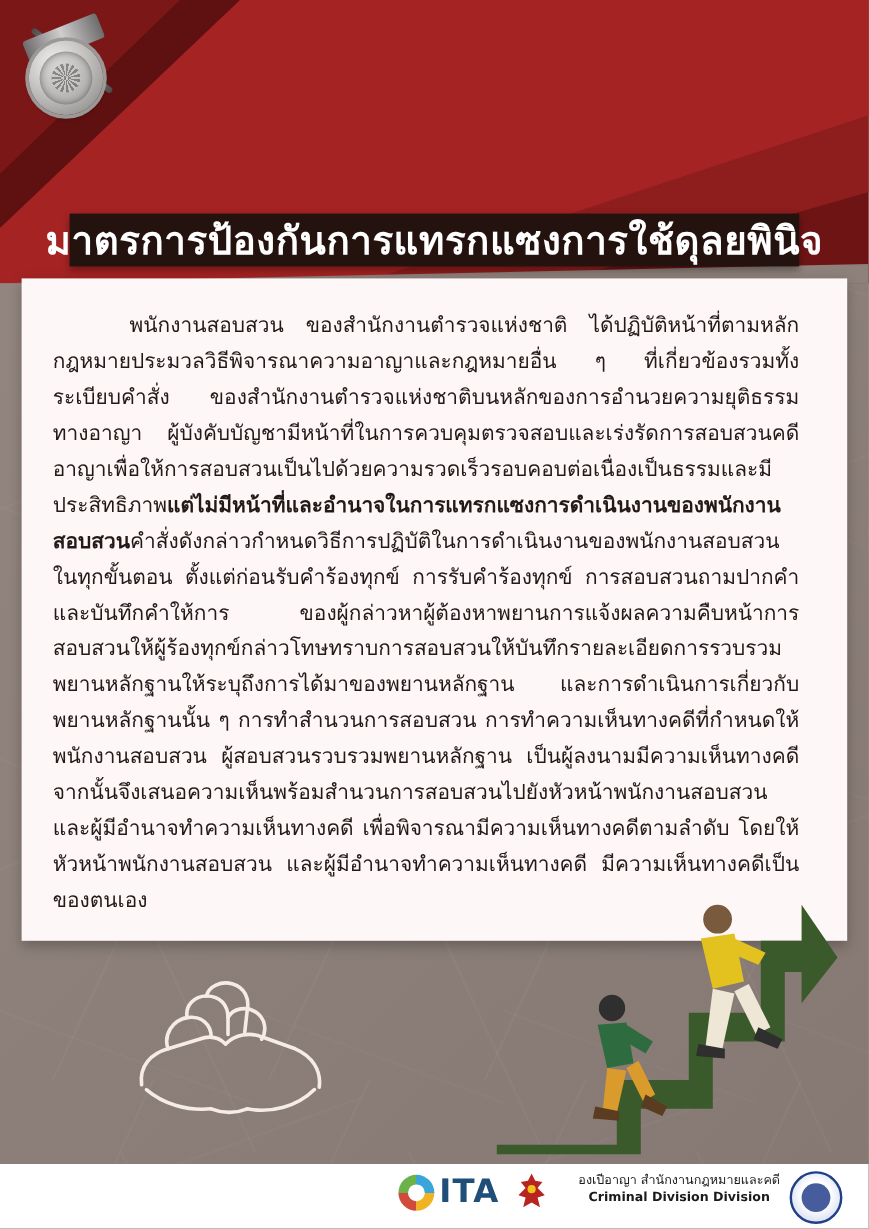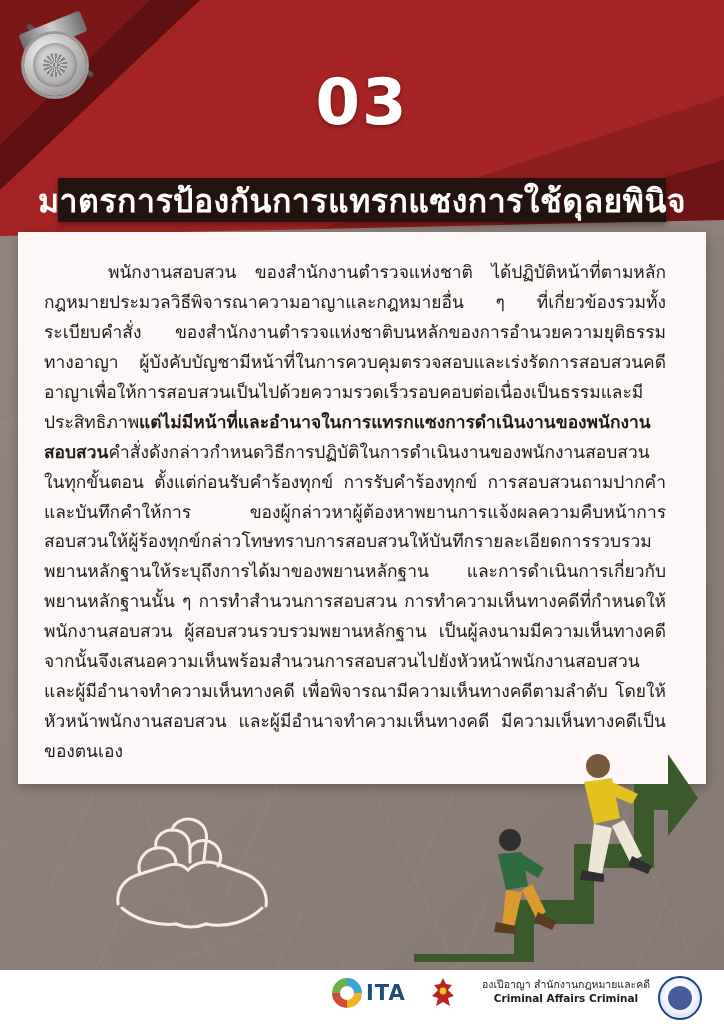--- a/index.html
+++ b/index.html
@@ -260,21 +260,21 @@
     content: "";
     position: absolute;
     left: 8px; top: 8px;
     width: 14px; height: 14px;
     border-radius: 50%;
     background: #ffffff;
   }
   .ita-word {
     color: #1f4e79;
     font-weight: bold;
-    font-size: 21px;
+    font-size: 27px;
     font-family: "DejaVu Sans", sans-serif;
     letter-spacing: 1px;
   }
   .garuda {
     position: absolute;
     left: 430px;
     top: 6px;
     width: 26px;
     height: 36px;
   }
@@ -337,21 +337,20 @@
   </div>
 
   <div class="emblem">
     <div class="stick"></div>
     <div class="ribbon"></div>
     <div class="coin-outer"></div>
     <div class="coin-inner"></div>
     <div class="coin-mark"></div>
   </div>
 
-  <div class="section-number">03</div>
 
   <div class="title-ribbon">
     <span class="title-text">มาตรการป้องกันการแทรกแซงการใช้ดุลยพินิจ</span>
   </div>
 
   <div class="content-card">
     <p class="para"><span>พนักงานสอบสวน ของสำนักงานตำรวจแห่งชาติ ได้ปฏิบัติหน้าที่ตามหลักกฎหมายประมวลวิธีพิจารณาความอาญาและกฎหมายอื่น ๆ ที่เกี่ยวข้องรวมทั้งระเบียบคำสั่ง ของสำนักงานตำรวจแห่งชาติบนหลักของการอำนวยความยุติธรรมทางอาญา ผู้บังคับบัญชามีหน้าที่ในการควบคุมตรวจสอบและเร่งรัดการสอบสวนคดีอาญาเพื่อให้การสอบสวนเป็นไปด้วยความรวดเร็วรอบคอบต่อเนื่องเป็นธรรมและมีประสิทธิภาพ</span><b>แต่ไม่มีหน้าที่และอำนาจในการแทรกแซงการดำเนินงานของพนักงานสอบสวน</b><span>คำสั่งดังกล่าวกำหนดวิธีการปฏิบัติในการดำเนินงานของพนักงานสอบสวนในทุกขั้นตอน ตั้งแต่ก่อนรับคำร้องทุกข์ การรับคำร้องทุกข์ การสอบสวนถามปากคำ และบันทึกคำให้การ ของผู้กล่าวหาผู้ต้องหาพยานการแจ้งผลความคืบหน้าการสอบสวนให้ผู้ร้องทุกข์กล่าวโทษทราบการสอบสวนให้บันทึกรายละเอียดการรวบรวมพยานหลักฐานให้ระบุถึงการได้มาของพยานหลักฐาน และการดำเนินการเกี่ยวกับพยานหลักฐานนั้น ๆ การทำสำนวนการสอบสวน การทำความเห็นทางคดีที่กำหนดให้พนักงานสอบสวน ผู้สอบสวนรวบรวมพยานหลักฐาน เป็นผู้ลงนามมีความเห็นทางคดี จากนั้นจึงเสนอความเห็นพร้อมสำนวนการสอบสวนไปยังหัวหน้าพนักงานสอบสวน และผู้มีอำนาจทำความเห็นทางคดี เพื่อพิจารณามีความเห็นทางคดีตามลำดับ โดยให้หัวหน้าพนักงานสอบสวน และผู้มีอำนาจทำความเห็นทางคดี มีความเห็นทางคดีเป็นของตนเอง</span></p>
   </div>
 
   <svg class="handshake" viewBox="0 0 190 150">
@@ -401,21 +400,21 @@
       <div class="ita-word">ITA</div>
     </div>
 
     <svg class="garuda" viewBox="0 0 26 36">
       <path d="M13 2 L16 8 L22 9 L18 14 L24 20 L18 22 L20 30 L13 26 L6 30 L8 22 L2 20 L8 14 L4 9 L10 8 Z" fill="#b8241f"></path>
       <circle cx="13" cy="15" r="3.4" fill="#f0c419"></circle>
     </svg>
 
     <div class="footer-text">
       <span class="line1">องเปีอาญา สำนักงานกฎหมายและคดี</span>
-      <span class="line2">Criminal Affairs Criminal</span>
+      <span class="line2">Criminal Division Division</span>
     </div>
 
     <div class="police-seal">
       <div class="inner"></div>
     </div>
   </div>
 
 </div>
 
 </body></html>

